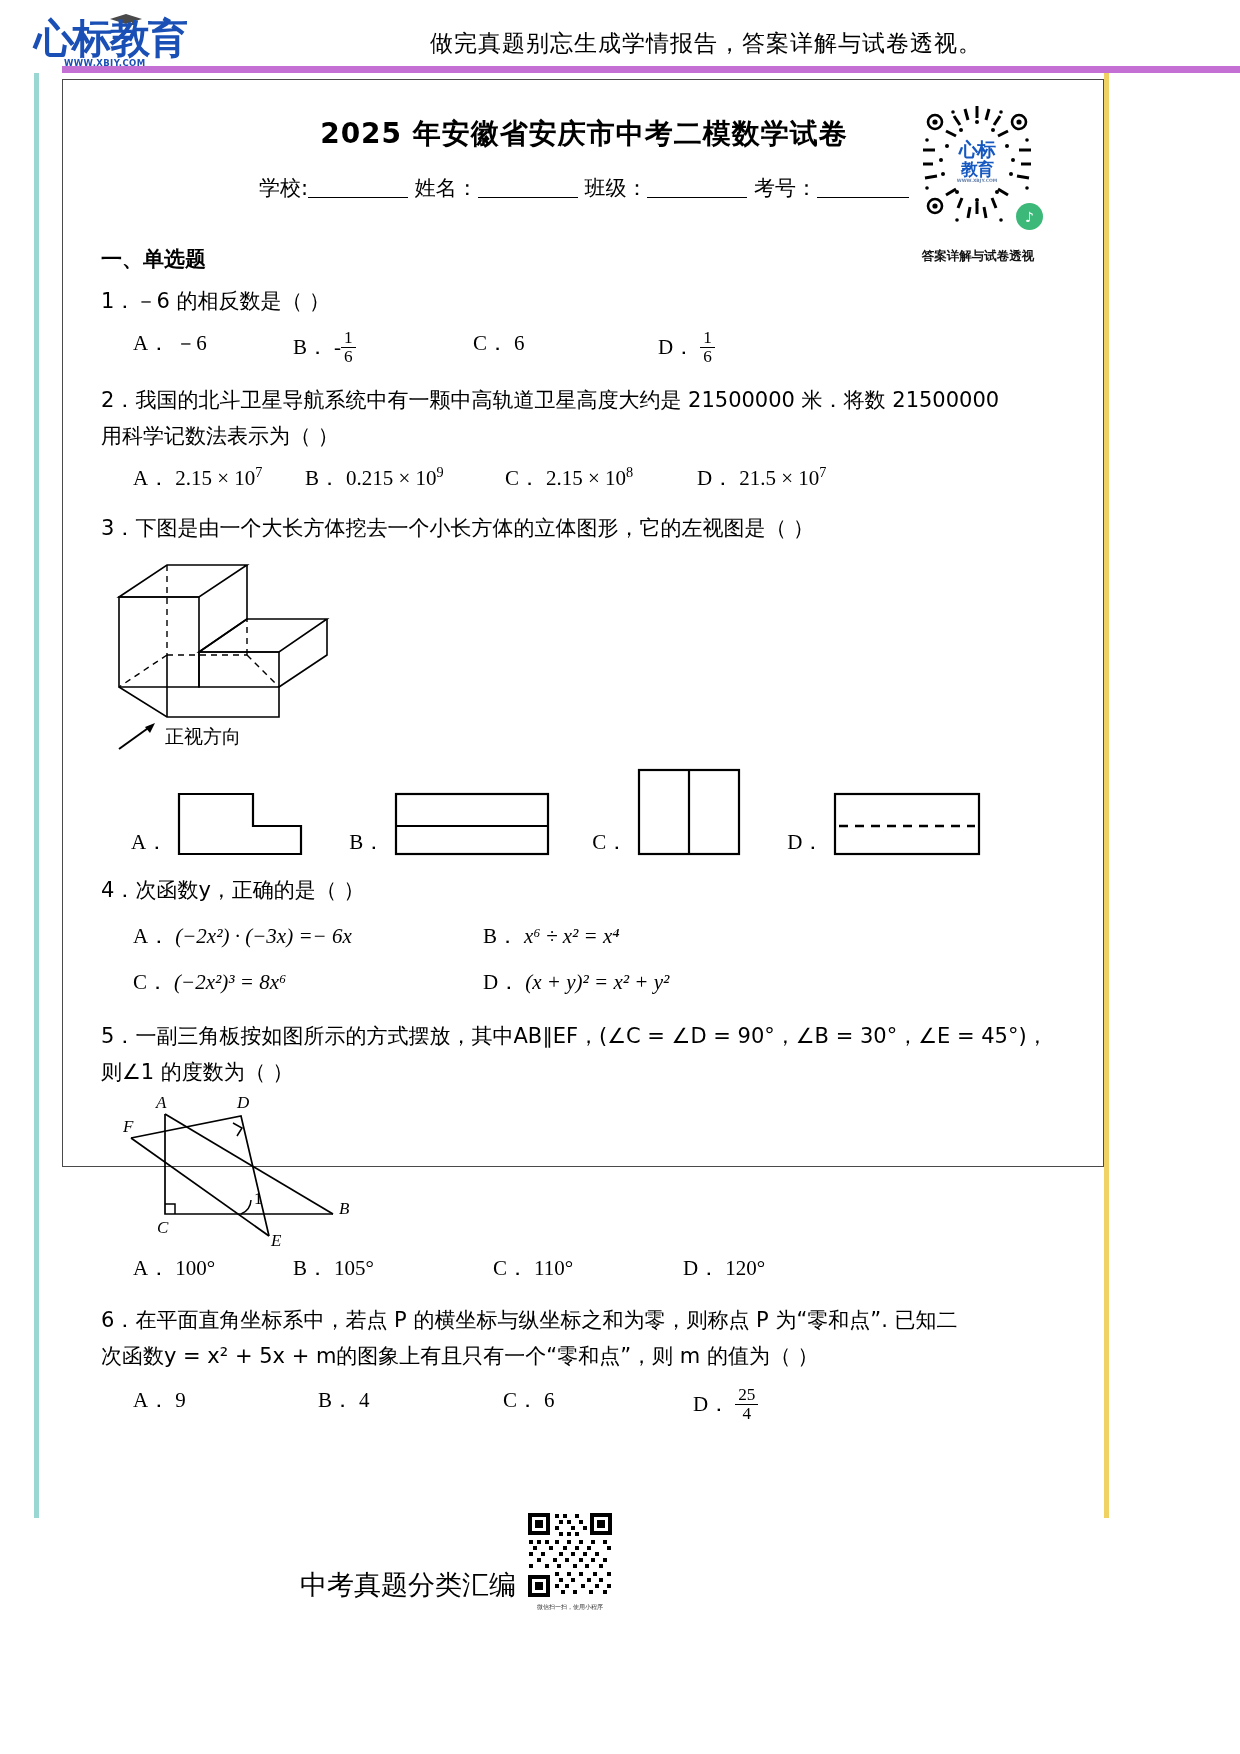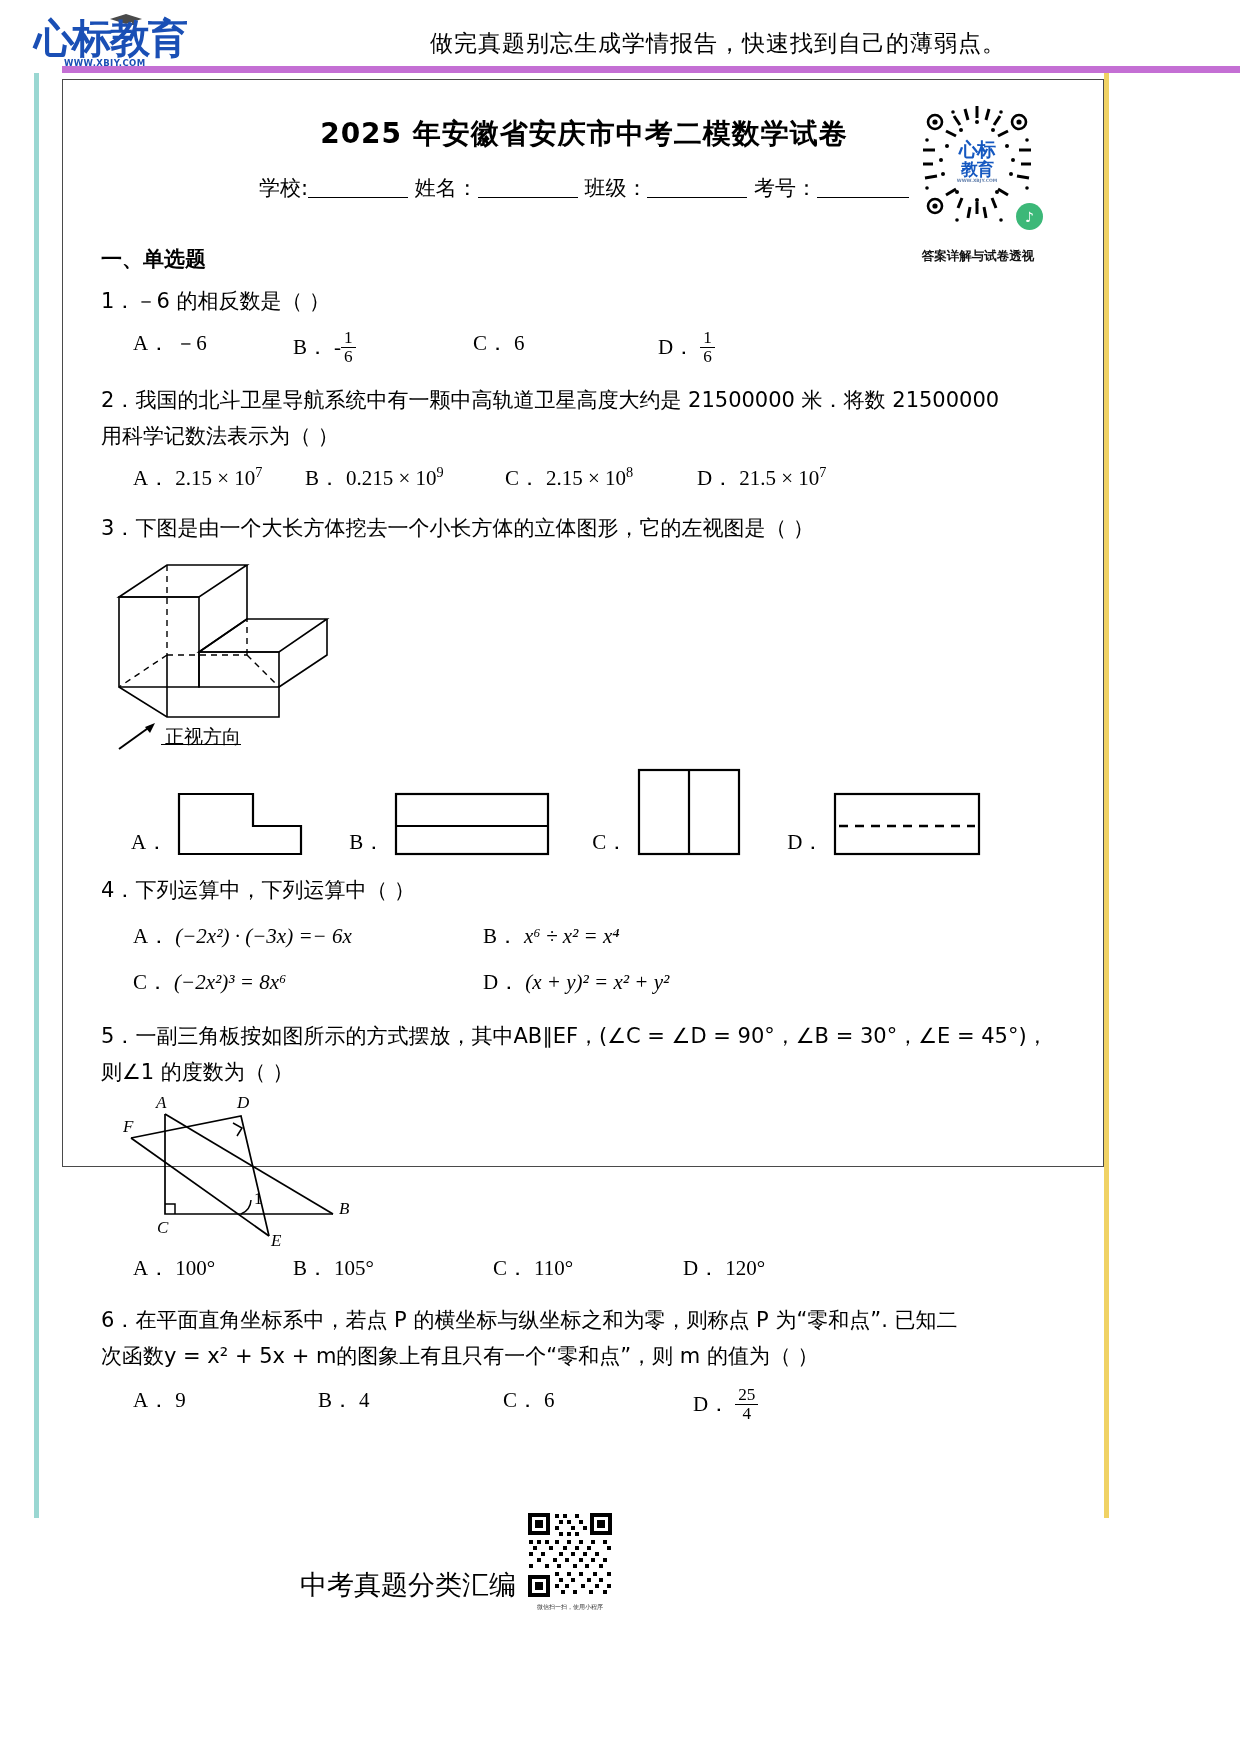--- a/index.html
+++ b/index.html
@@ -150,21 +150,21 @@
   .w3 .opt:nth-child(3){ width:190px; }
 
   .w5 .opt:nth-child(1){ width:160px; }
   .w5 .opt:nth-child(2){ width:200px; }
   .w5 .opt:nth-child(3){ width:190px; }
 
   .row4{ display:flex; padding-left:32px; font-size:21px; margin-top:14px; }
   .row4 .opt:first-child{ width:350px; }
 
   
-  .fig3d{ margin:10px 0 16px 8px;text-decoration:underline; }
+  .fig3d{ margin:10px 0 16px 8px; }
   .viewdir{
     font-family:"DejaVu Sans", sans-serif; font-size:19px;
   }
   .shape-row{
     display:flex; align-items:flex-end; padding-left:30px; margin-top:10px;
   }
   .shape-cell{ display:flex; align-items:flex-end; }
   .shape-lab{
     font-size:21px; font-family:"Liberation Serif", serif; margin-right:8px;
     padding-bottom:2px;
@@ -197,21 +197,21 @@
 
   <div class="logo">
     <svg class="logo-cap" viewBox="0 0 32 12">
       <polygon points="16,0 32,5 16,10 0,5" fill="#4a4a4a"></polygon>
       <rect x="22" y="5" width="2" height="6" fill="#4a4a4a"></rect>
     </svg>
     <div class="logo-text">心标教育</div>
     <div class="logo-url">WWW.XBJY.COM</div>
   </div>
 
-  <div class="header-slogan">做完真题别忘生成学情报告，快速找到自己的薄弱点。</div>
+  <div class="header-slogan">做完真题别忘生成学情报告，答案详解与试卷透视。</div>
   <div class="purple-bar"></div>
 </div>
 
 <div class="frame-left"></div>
 <div class="frame-right"></div>
 
 <div class="sheet">
 
   <div class="paper-title">2025 年安徽省安庆市中考二模数学试卷</div>
 
@@ -402,21 +402,21 @@
           <svg width="152" height="78" viewBox="0 0 152 78">
             <rect x="4" y="14" width="144" height="60" fill="none" stroke="#000" stroke-width="2.2"></rect>
             <line x1="8" y1="46" x2="144" y2="46" stroke="#000" stroke-width="2.6" stroke-dasharray="9,7"></line>
           </svg>
         </span>
       </div>
     </div>
 
     <div class="q" style="margin-top:14px;">
       <div class="q-stem">
-        <span>4．</span><span>下列运算中，下列运算中（      ）</span>
+        <span>4．</span><span>次函数y，正确的是（      ）</span>
       </div>
       <div class="row4">
         <span class="opt">
           <span class="lab">A．</span><span class="it">(−2x²) · (−3x) =− 6x</span>
         </span>
         <span class="opt">
           <span class="lab">B．</span><span class="it">x⁶ ÷ x² = x⁴</span>
         </span>
       </div>
       <div class="row4" style="margin-top:18px;">

